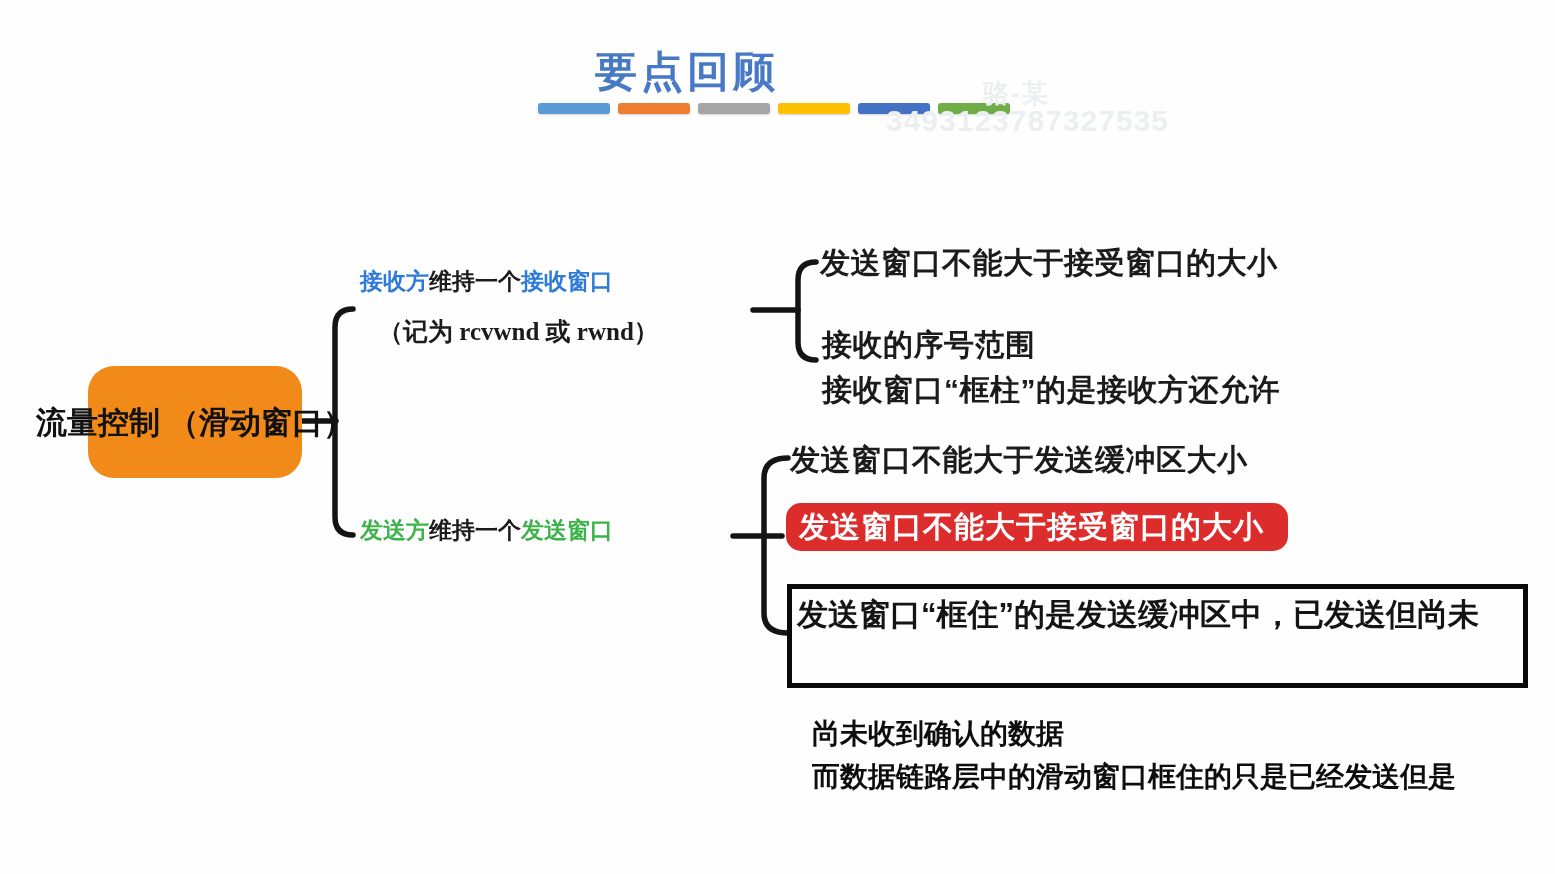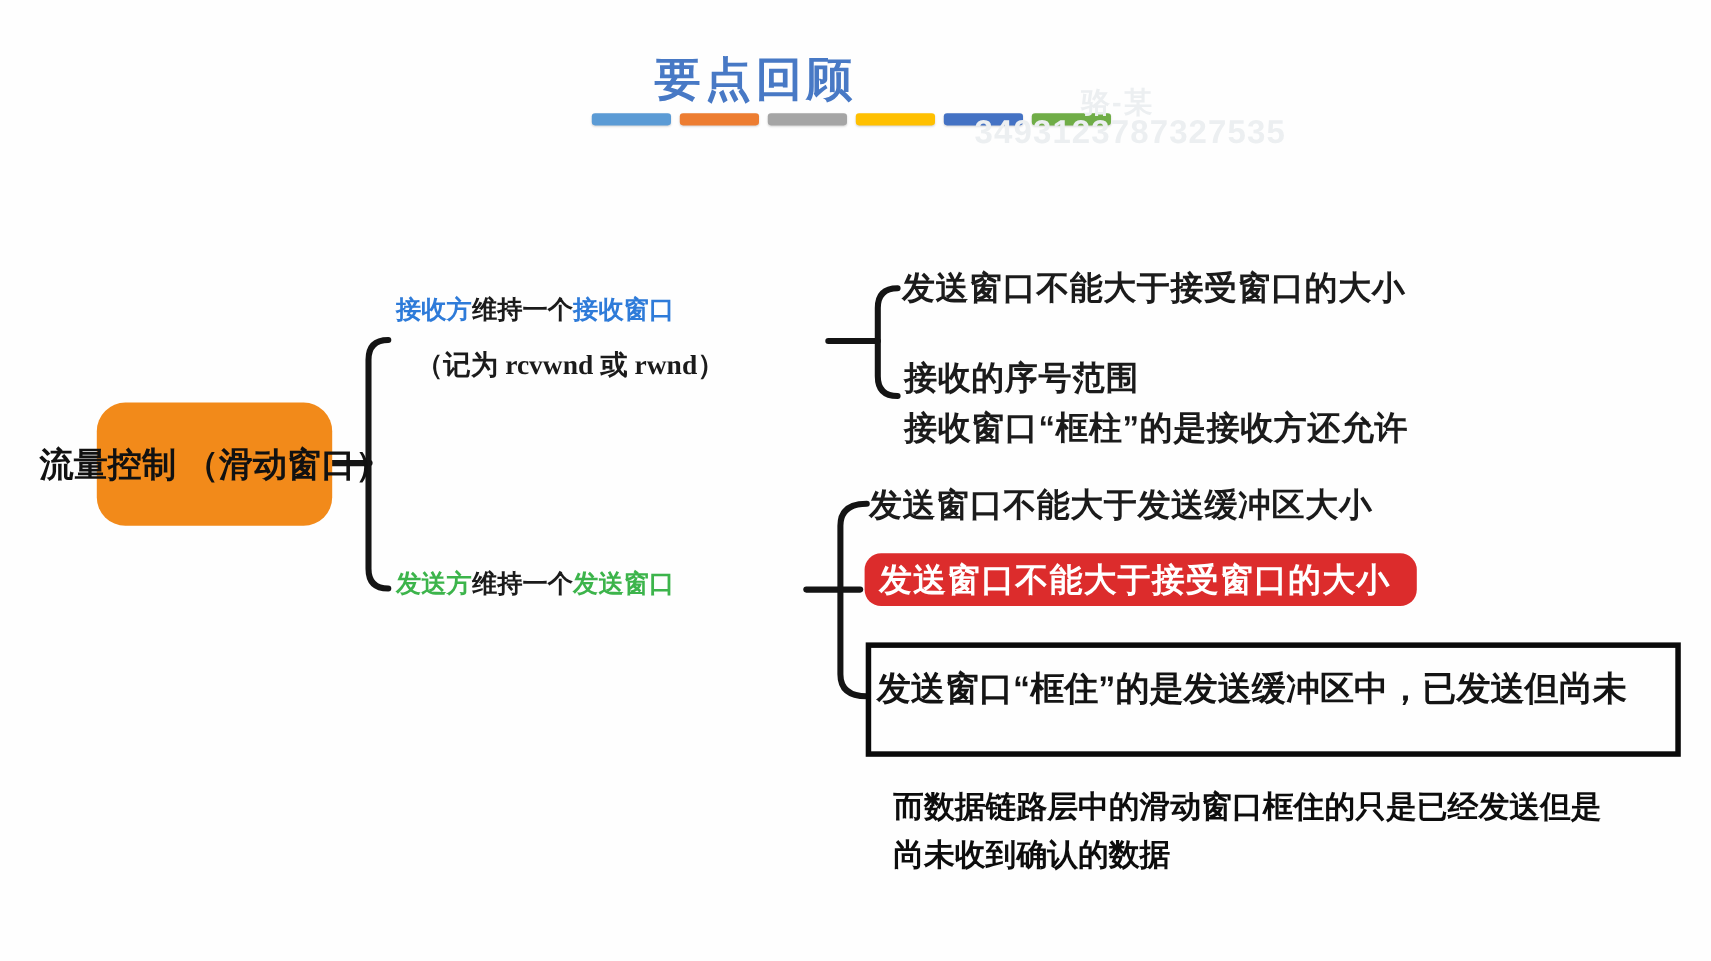--- a/index.html
+++ b/index.html
@@ -81,21 +81,21 @@
     padding-left:13px;box-sizing:border-box;
   }
   .highlight-box span{
     color:#fff;font-size:30px;font-weight:700;letter-spacing:1px;white-space:nowrap;
   }
 
   .emphasis-box{
     top:584px;left:787px;width:741px;height:104px;
     border:5px solid #0a0a0a;
     box-sizing:border-box;
-    padding:14px 0 0 5px;
+    padding:3px 0 0 5px;
     background:transparent;
   }
   .emphasis-box div{
     font-size:31px;font-weight:600;color:#141414;line-height:45px;white-space:nowrap;letter-spacing:0;
   }
 
   .footnote{
     top:712px;left:812px;
     font-size:28px;font-weight:800;color:#0d0d0d;line-height:43px;white-space:nowrap;
   }
@@ -151,17 +151,17 @@
 
   <div class="abs highlight-box">
     <span>发送窗口不能大于接受窗口的大小</span>
   </div>
 
   <div class="abs emphasis-box">
     <div>发送窗口“框住”的是发送缓冲区中，已发送但尚未</div>
   </div>
 
   <div class="abs footnote">
+    <div>尚未收到确认的数据</div>
     <div>而数据链路层中的滑动窗口框住的只是已经发送但是</div>
-    <div>尚未收到确认的数据</div>
   </div>
 
 </div>
 
 </body></html>

